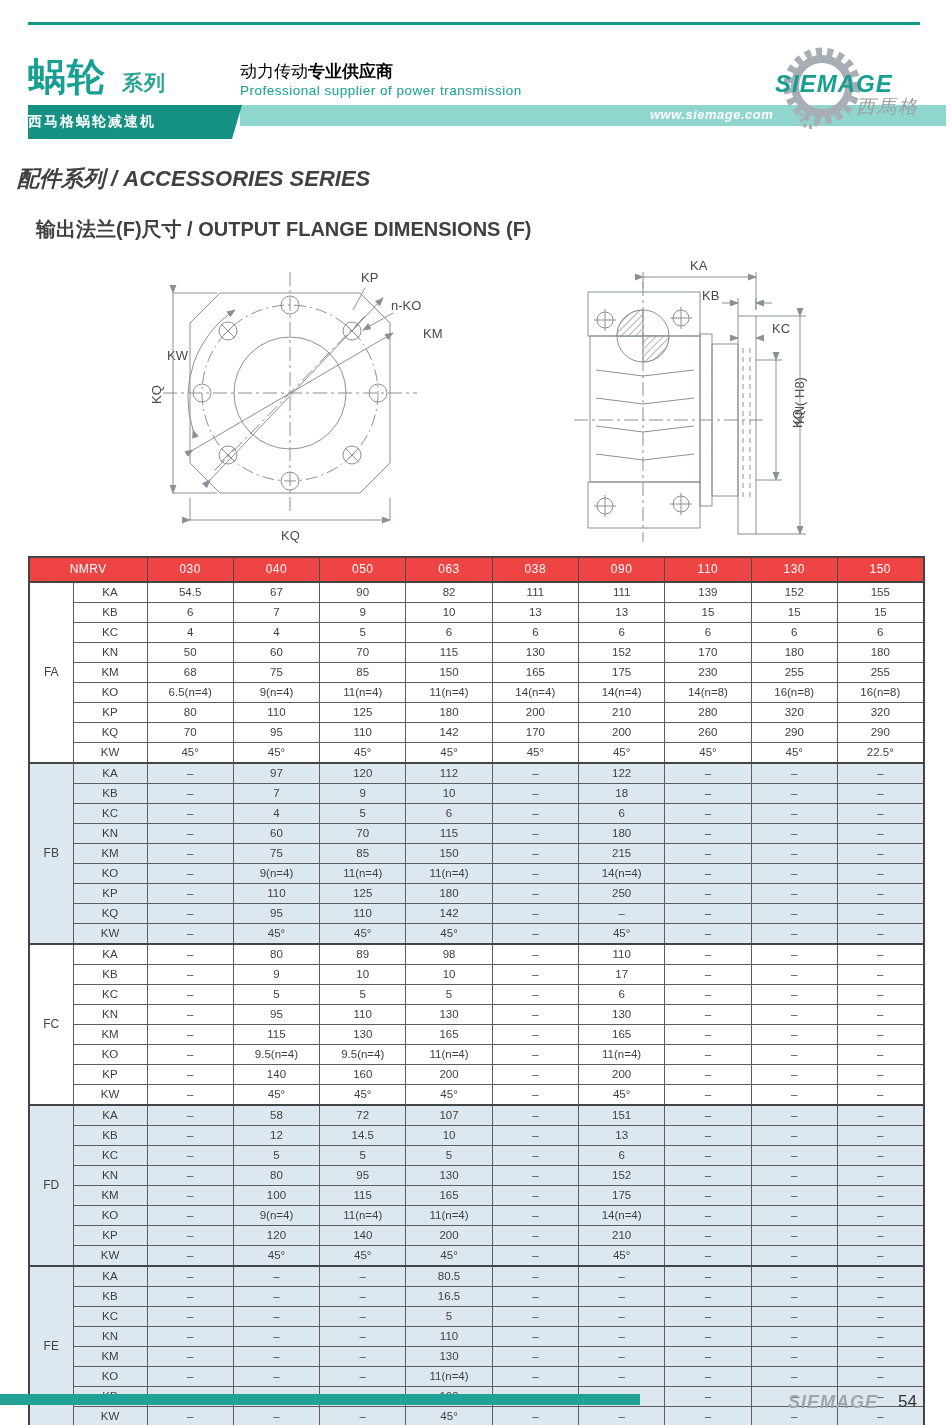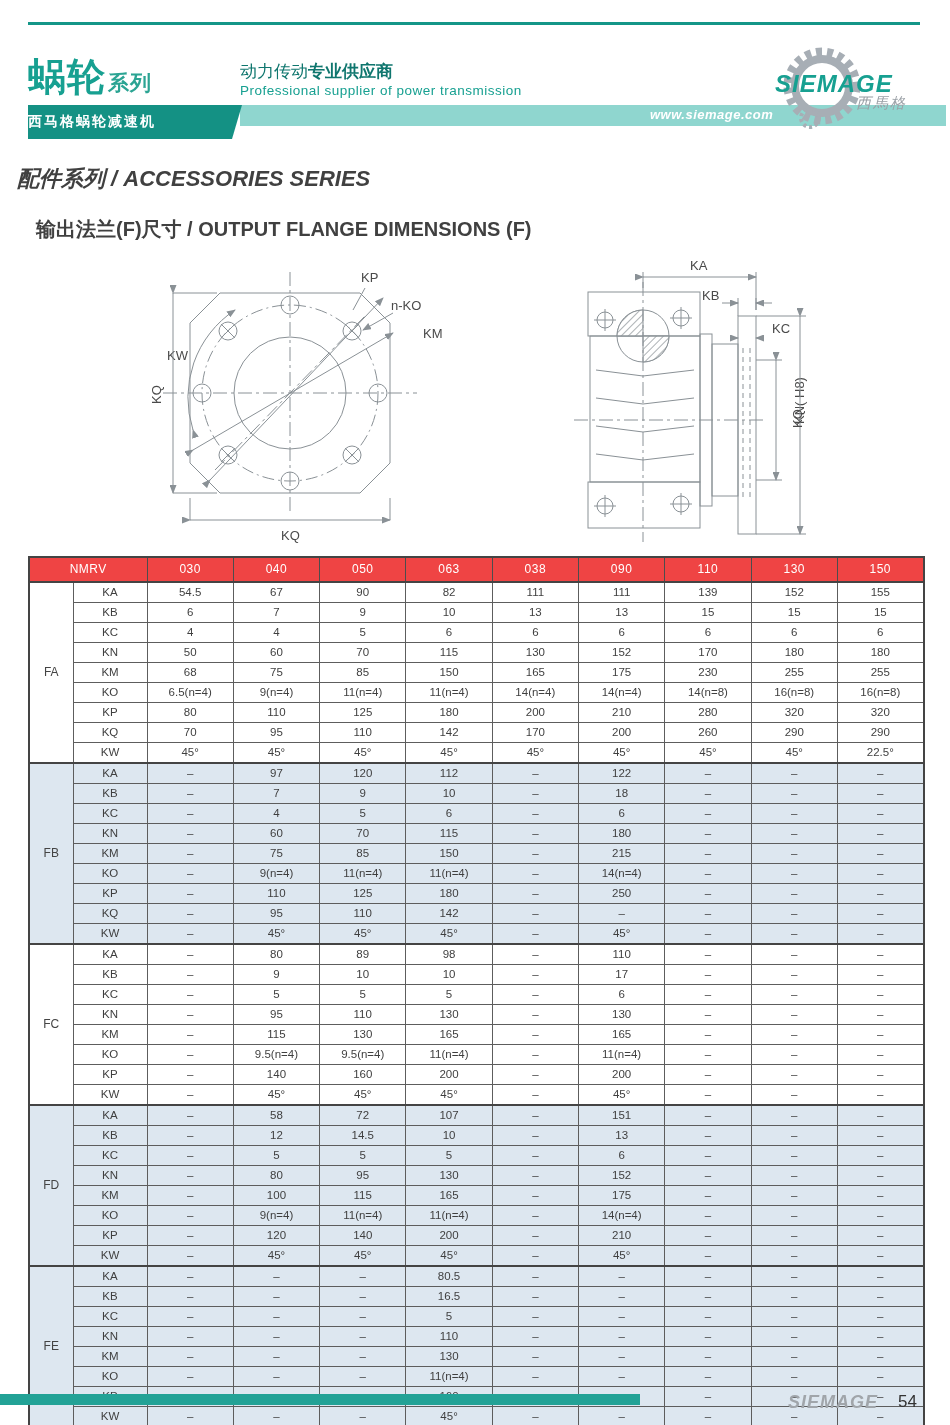--- a/index.html
+++ b/index.html
@@ -6,36 +6,36 @@
   body{
     width:950px;height:1425px;position:relative;background:#ffffff;
     font-family:"Liberation Sans","DejaVu Sans",sans-serif;
     color:#3f3f3f;overflow:hidden;
   }
   .abs{position:absolute;}
 
   
   .top-rule{left:28px;top:22px;width:892px;height:3px;background:#149688;}
   .series-title{left:28px;top:52px;font-size:38px;font-weight:bold;color:#17a091;letter-spacing:1px;}
-  .series-suffix{font-size:21px;font-weight:600;color:#2ba493;margin-left:2px;}
-  .slogan-cn{left:240px;top:60px;font-size:17px;color:#0f766e;}
+  .series-suffix{font-size:21px;font-weight:600;color:#2ba493;margin-left:16px;}
+  .slogan-cn{left:240px;top:60px;font-size:17px;color:#000000;}
   .slogan-cn b{font-weight:bold;}
   .slogan-en{left:240px;top:83px;font-size:13.5px;color:#17a091;letter-spacing:0.5px;}
   .banner-dark{
     left:28px;top:105px;width:214px;height:34px;background:#149184;
     clip-path:polygon(0 0,100% 0,calc(100% - 10px) 100%,0 100%);
     display:flex;align-items:center;justify-content:flex-start;
   }
   .banner-dark span{color:#fff;font-size:14px;font-weight:bold;letter-spacing:2px;}
   .banner-light{left:240px;top:105px;width:706px;height:21px;background:#8fd6cf;}
   .banner-slogan{left:482px;top:108px;font-size:12px;color:#ffffff;font-weight:bold;letter-spacing:5px;margin-top:28px;}
   .banner-site{left:650px;top:107px;font-size:13px;color:#ffffff;font-weight:bold;font-style:italic;letter-spacing:0.5px;}
   .logo-wrap{left:770px;top:40px;width:160px;height:90px;}
   .logo-text{left:775px;top:70px;font-size:24px;font-weight:bold;font-style:italic;color:#17a091;letter-spacing:1px;}
-  .logo-cn{left:856px;top:94px;font-size:15px;font-style:italic;color:#9aa0a6;letter-spacing:2px;}
+  .logo-cn{left:856px;top:94px;font-size:19px;font-style:italic;color:#9aa0a6;letter-spacing:2px;}
 
   
   .sec-title{left:17px;top:164px;font-size:22px;font-weight:bold;color:#404040;font-style:italic;}
   .sub-title{left:28px;top:216px;font-size:20px;font-weight:bold;color:#404040;margin-left:8px;}
 
   
   .draw{stroke:#8a9196;fill:none;stroke-width:1;}
   svg text{font-family:"Liberation Sans","DejaVu Sans",sans-serif;font-size:13px;fill:#4a4a4a;}
 
   

